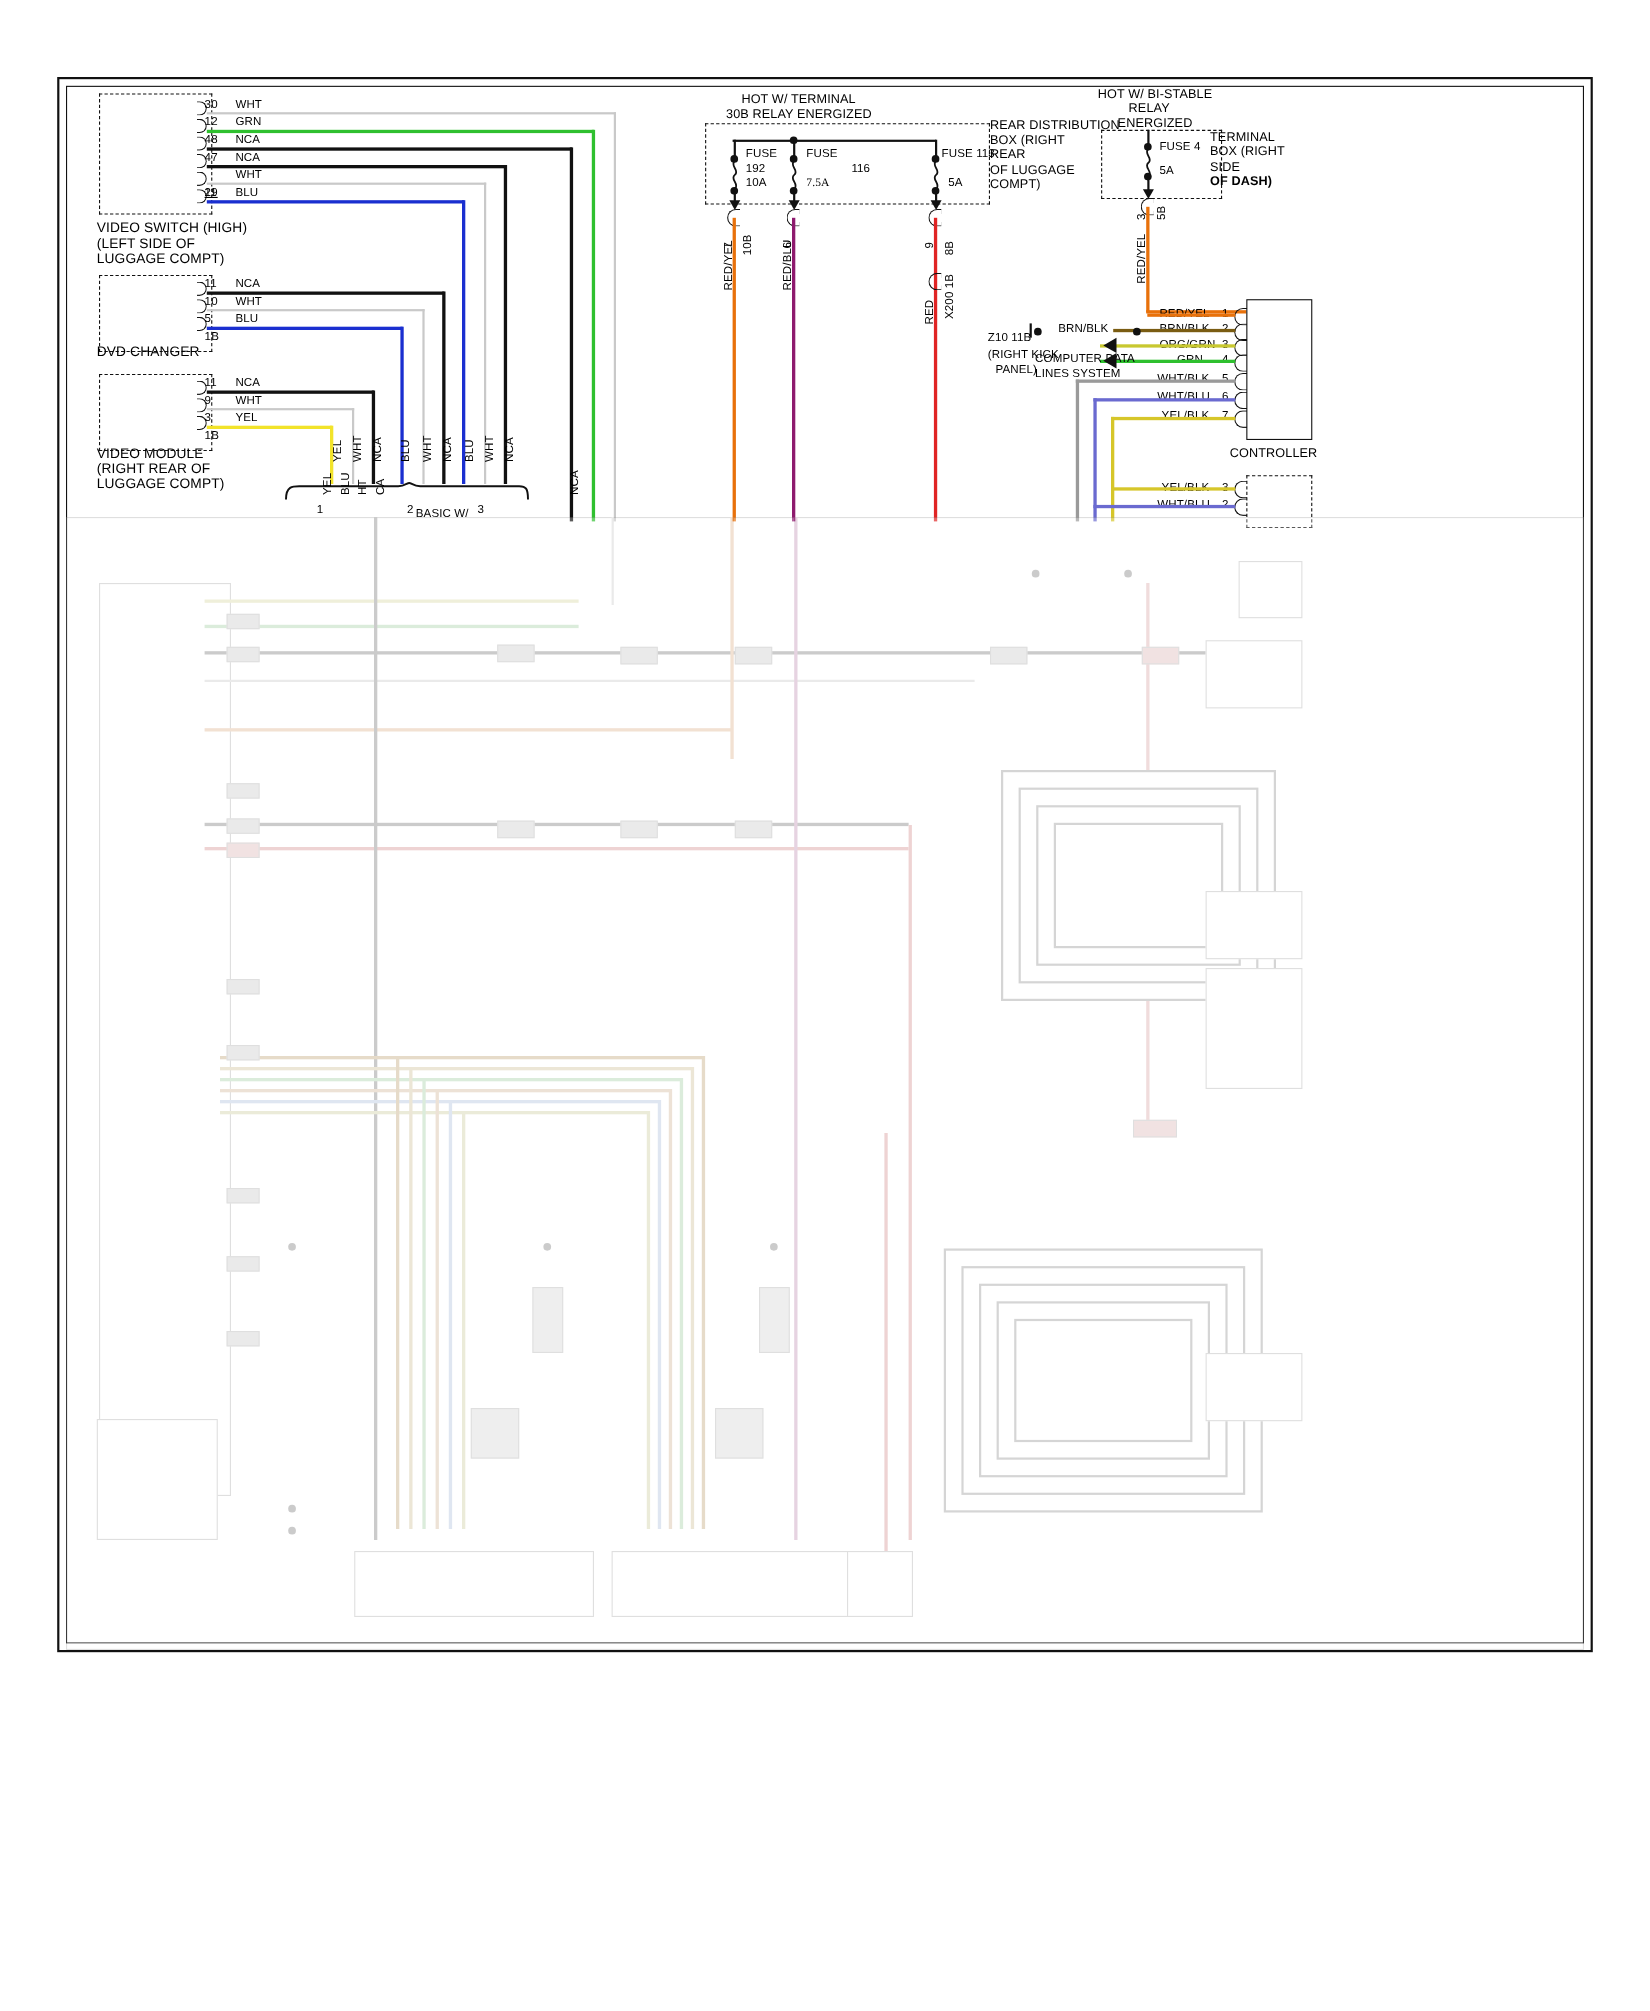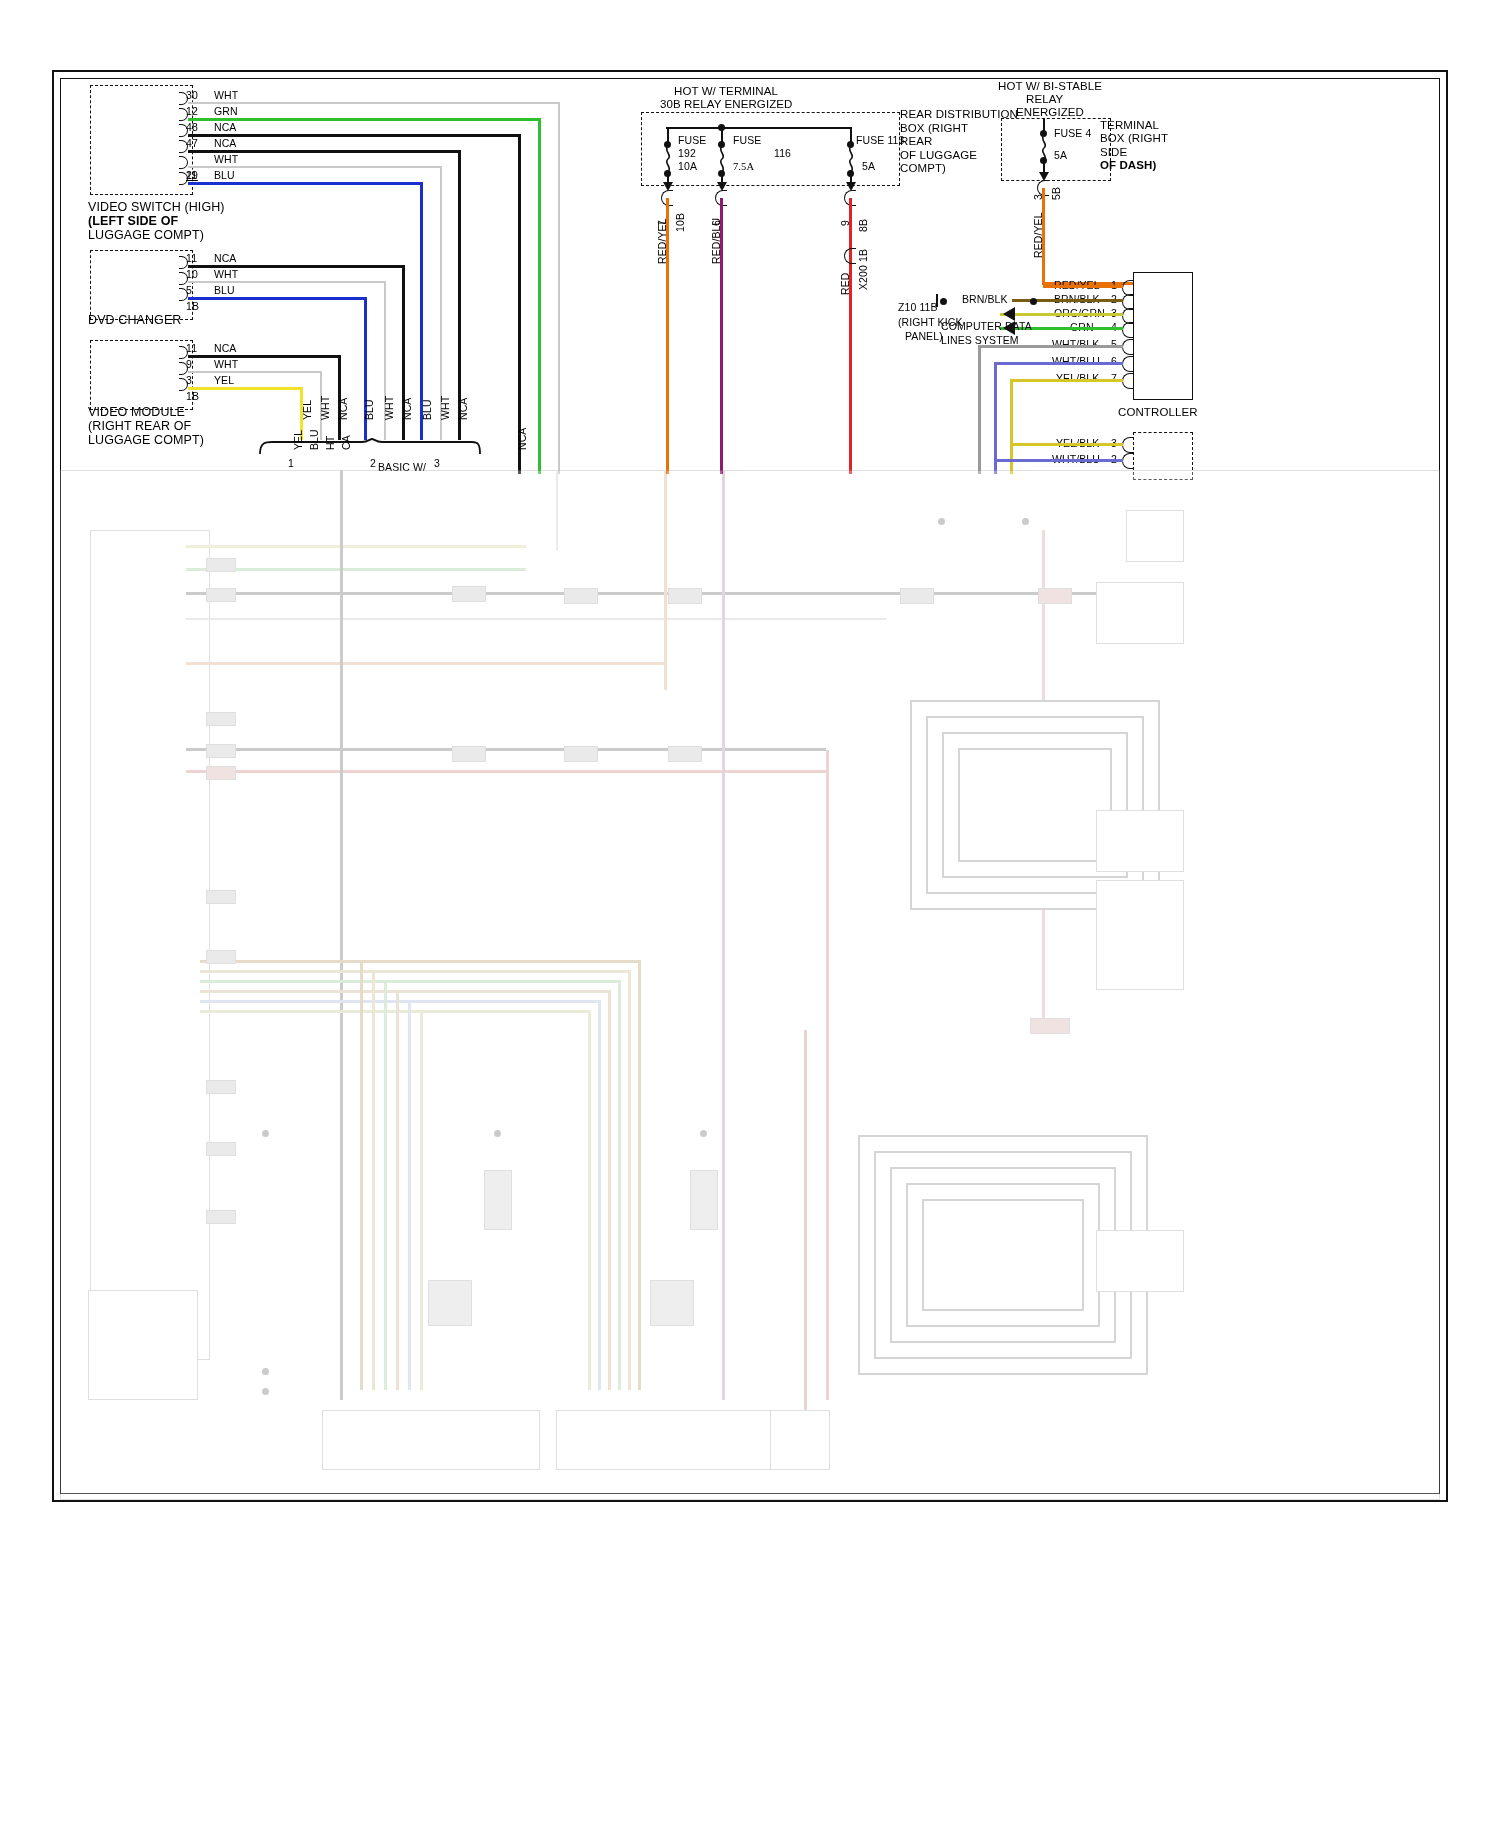--- a/index.html
+++ b/index.html
@@ -47,21 +47,21 @@
 </head>
 <body>
 
 <div id="page">
 
   <div class="frame"></div>
   <div class="frame-inner"></div>
 
   <div class="dash" style="left:90px;top:85px;width:103px;height:110px;"></div>
   <div class="t" style="left:88px;top:200px;">VIDEO SWITCH (HIGH)</div>
-  <div class="t" style="left:88px;top:214px;font-weight:bold;">(LEFT SIDE OF</div>
+  <div class="t" style="left:88px;top:214px;">(LEFT SIDE OF</div>
   <div class="t" style="left:88px;top:228px;">LUGGAGE COMPT)</div>
 
   <div class="pin" style="left:179px;top:92px;"></div>
   <div class="pin" style="left:179px;top:108px;"></div>
   <div class="pin" style="left:179px;top:124px;"></div>
   <div class="pin" style="left:179px;top:140px;"></div>
   <div class="pin" style="left:179px;top:156px;"></div>
   <div class="pin" style="left:179px;top:172px;"></div>
 
   <div class="t xs" style="left:186px;top:88px;">30</div>

